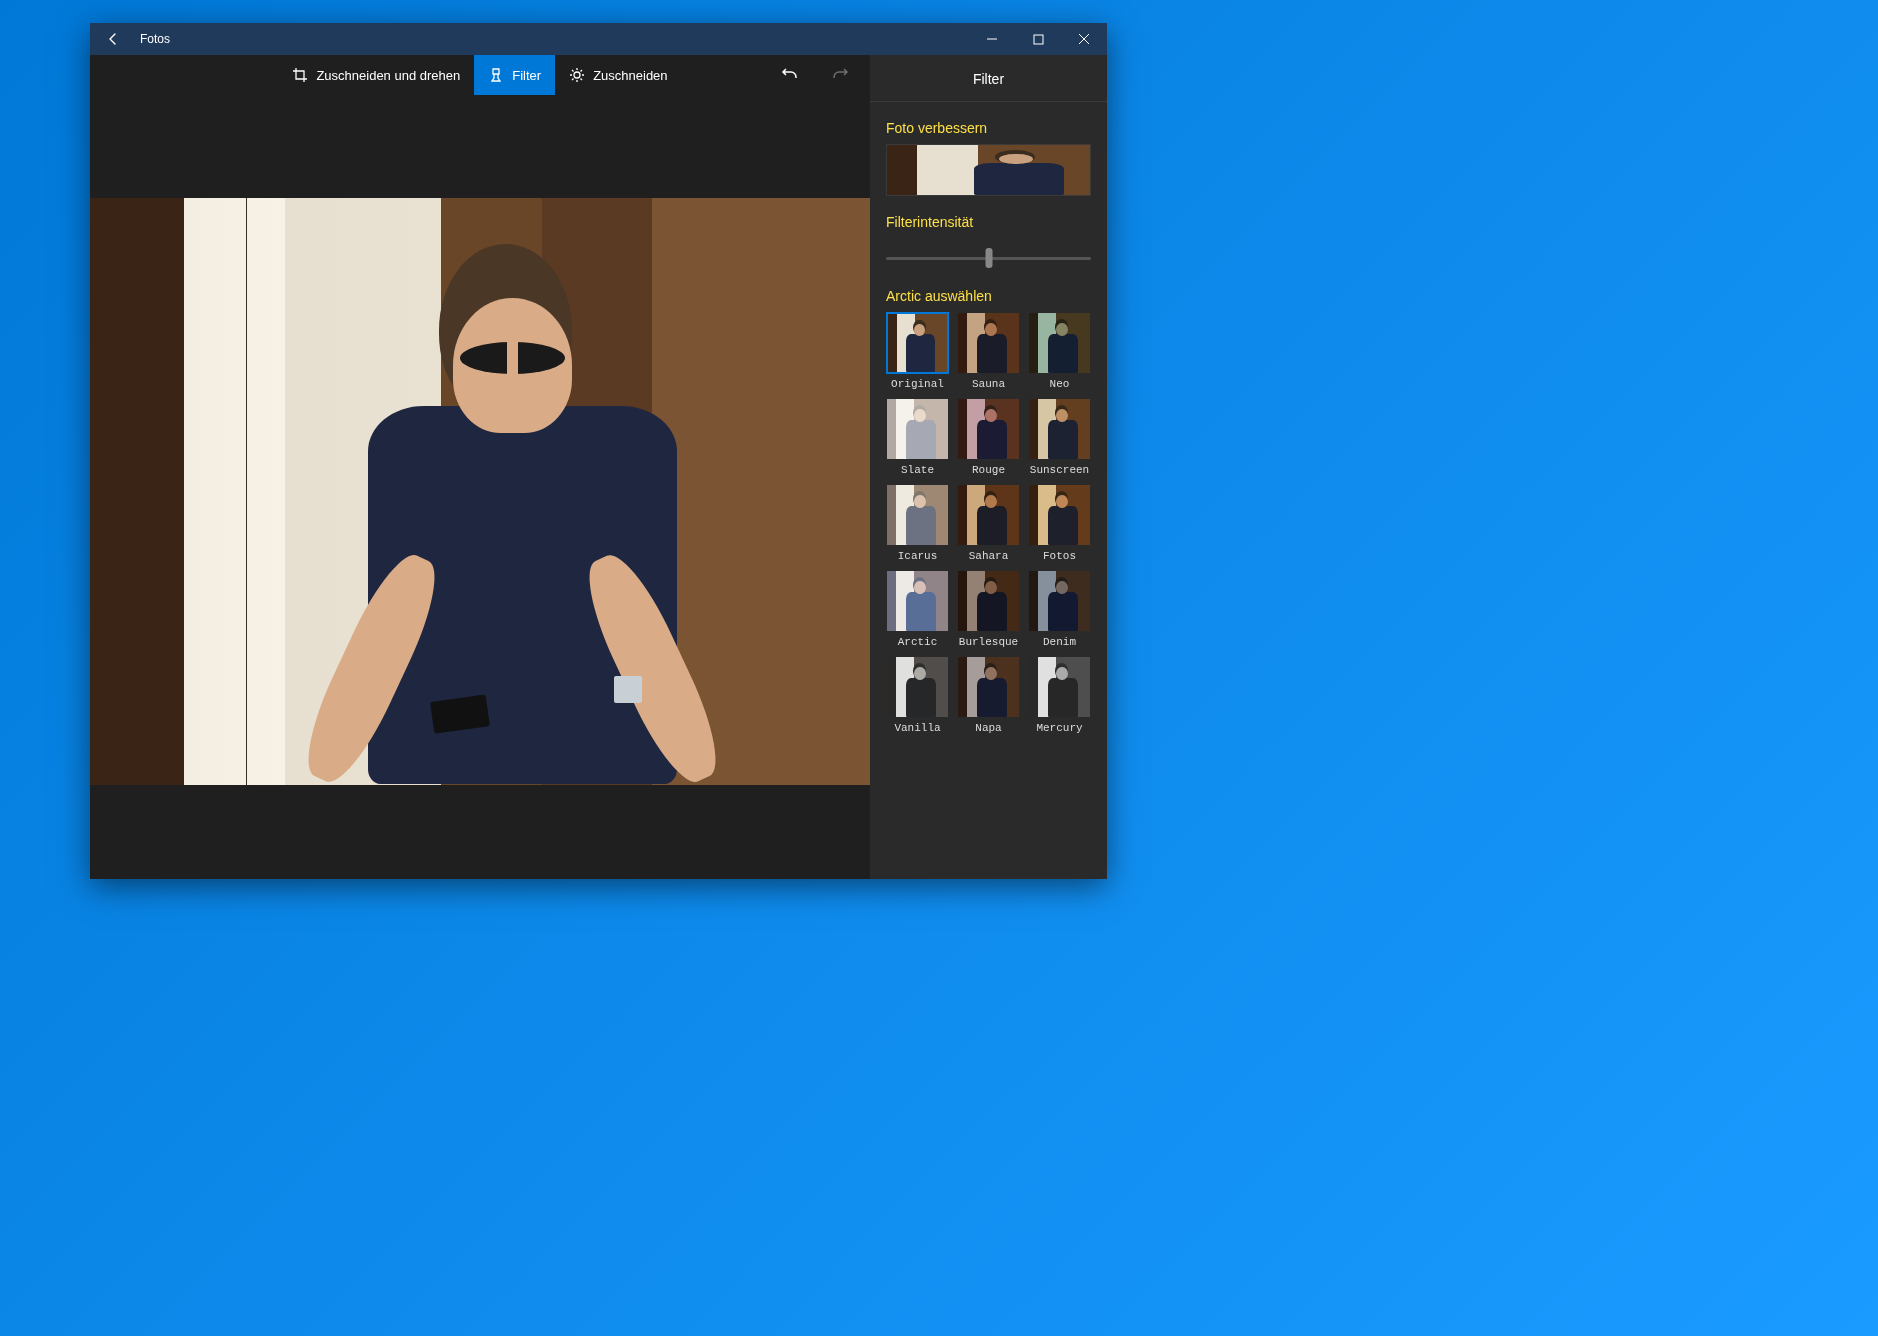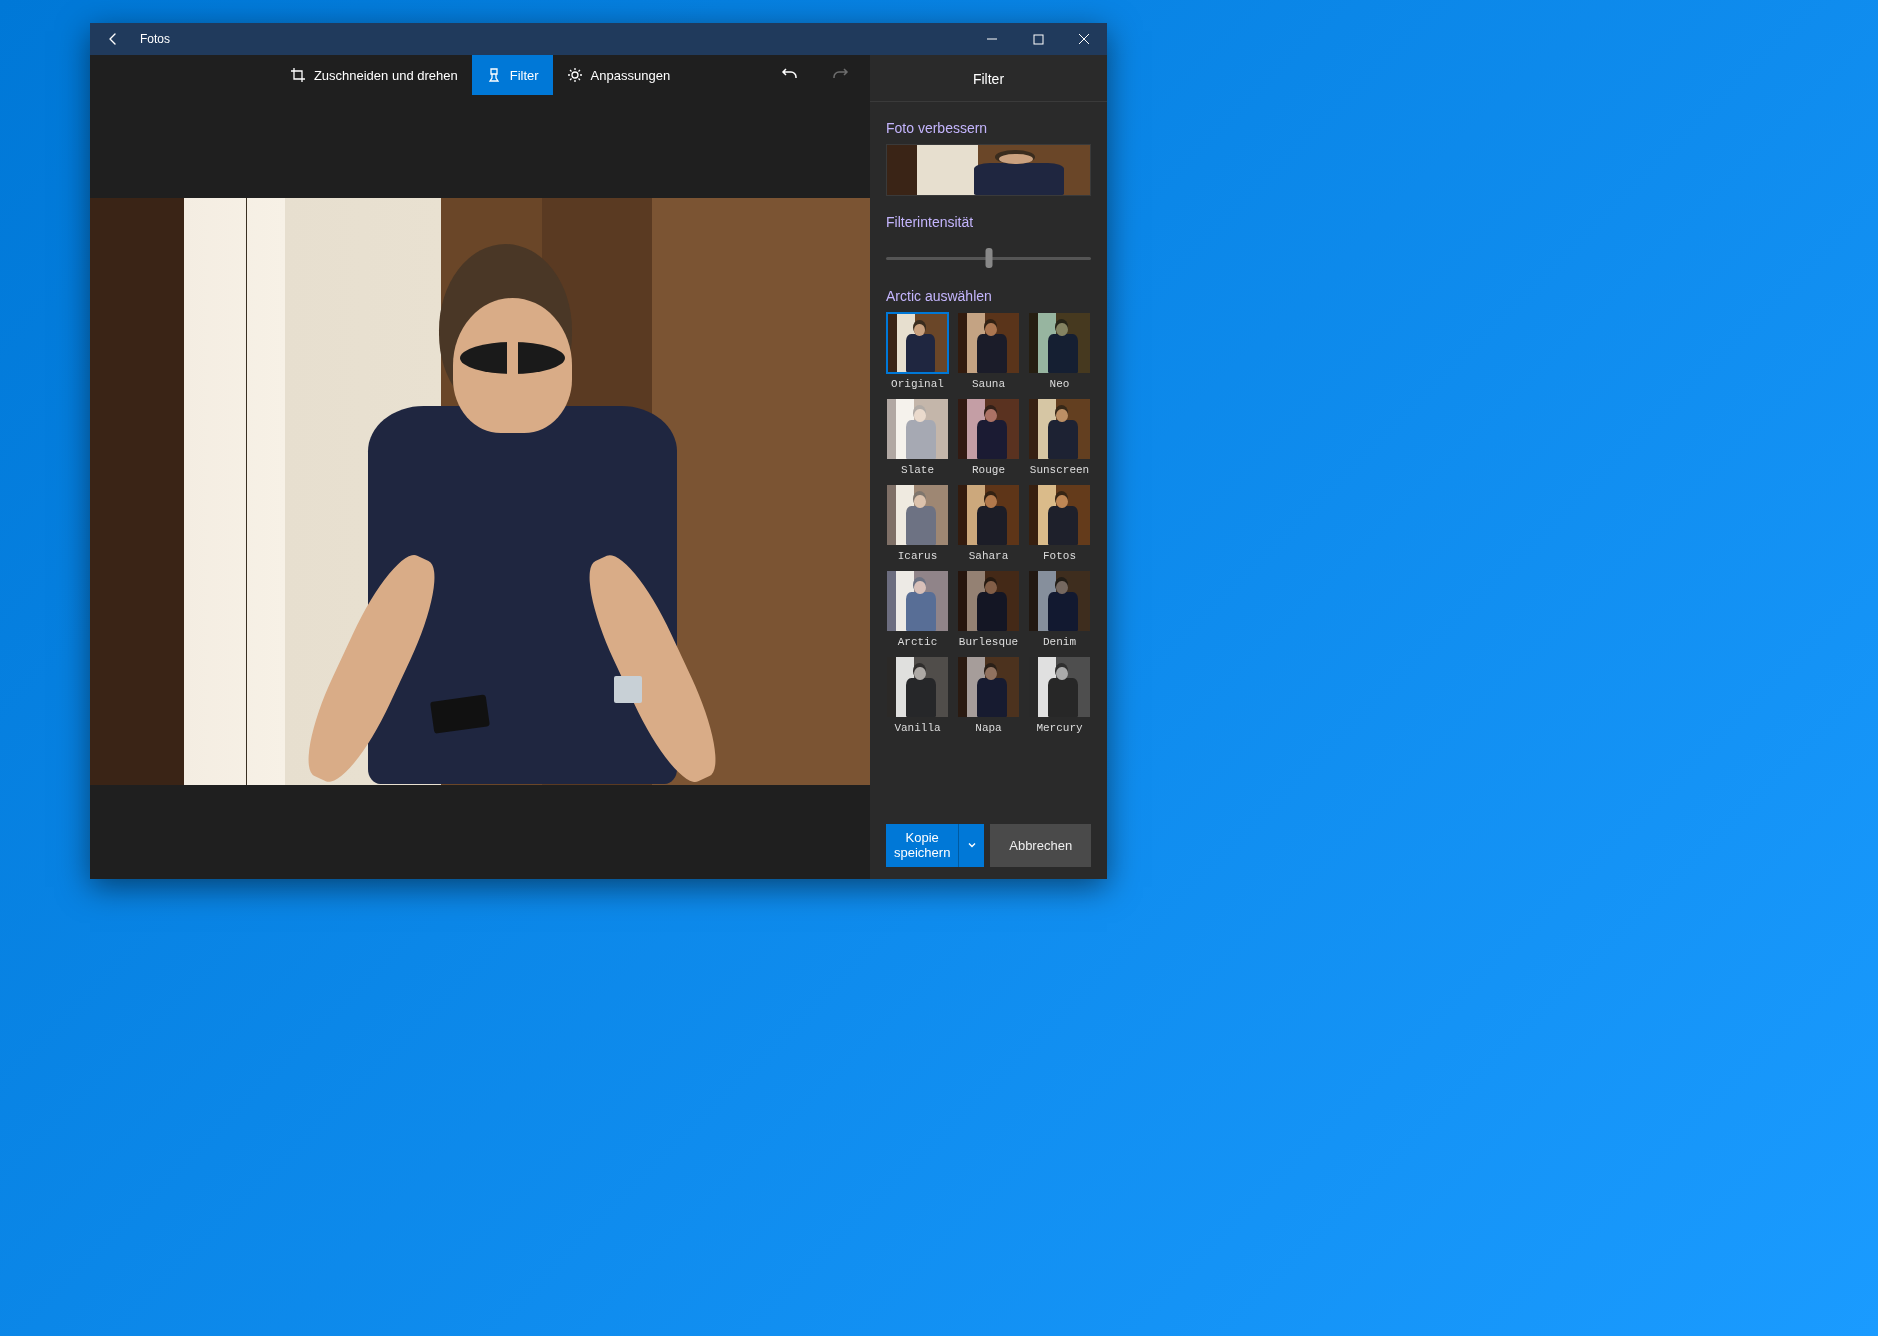--- a/index.html
+++ b/index.html
@@ -136,21 +136,21 @@
     width: 237px;
     background: var(--panel-bg);
     display:flex; flex-direction:column;
     padding: 12px 16px;
     overflow-y:auto;
   }
   .panel h2 {
     margin: 4px 0 10px; font-size:14px; font-weight:400; text-align:center;
   }
   .panel hr { border:none; border-top:1px solid #3a3a3a; margin:4px -16px 12px; }
-  .section-title { font-size:14px; margin: 6px 0 8px; font-weight:400; color:#c4b5fd; }
+  .section-title { font-size:14px; margin: 6px 0 8px; font-weight:400; color:#fde047; }
 
   .preview-wide {
     width:100%; height:52px;
     position:relative; overflow:hidden;
     border:1px solid #3a3a3a;
   }
 
   .slider {
     width:100%; height:20px; display:flex; align-items:center; margin:10px 0 14px;
     position:relative;
@@ -260,21 +260,21 @@
           </span>
           <span>Filter</span>
         </div>
         <div class="tab">
           <span class="icon">
             <svg width="16" height="16" viewBox="0 0 16 16" fill="none" stroke="#fff" stroke-width="1.3">
                 <circle cx="8" cy="8" r="3"></circle>
                 <path d="M8 1v2M8 13v2M1 8h2M13 8h2M3 3l1.5 1.5M11.5 11.5 13 13M13 3l-1.5 1.5M4.5 11.5 3 13"></path>
               </svg>
           </span>
-          <span>Anpassungen</span>
+          <span>Zuschneiden</span>
         </div>
         <div class="history">
           <span class="icon">
             <svg width="20" height="20" viewBox="0 0 20 20" fill="none" stroke="#fff" stroke-width="1.5">
                 <path d="M6 4 3 7l3 3M3 7h8a5 5 0 0 1 5 5v1"></path>
               </svg>
           </span>
           <span class="icon redo">
             <svg width="20" height="20" viewBox="0 0 20 20" fill="none" stroke="#fff" stroke-width="1.5">
                 <path d="M14 4l3 3-3 3M17 7H9a5 5 0 0 0-5 5v1"></path>
@@ -528,32 +528,15 @@
                   <div class="mini-head"></div>
                   <div class="mini-face"></div>
                 </div>
               </div>
               <div class="tint" style="background: rgb(40, 40, 40); mix-blend-mode: saturation;"></div>
             </div>
             <span class="label">Mercury</span>
           </div>
         </div>
 
-      <div class="footer">
-        <div class="btn-primary-split">
-          <div class="btn-primary">
-            <span>Kopie speichern</span>
-          </div>
-          <div class="btn-chevron">
-            <span>
-              <svg width="10" height="10" viewBox="0 0 10 10" fill="none" stroke="#fff" stroke-width="1.4">
-                  <path d="M2 3.5 5 6.5l3-3"></path>
-                </svg>
-            </span>
-          </div>
-        </div>
-        <div class="btn-secondary">
-          <span>Abbrechen</span>
-        </div>
-      </div>
     </div>
   </div>
 </div>
 
 </body></html>

